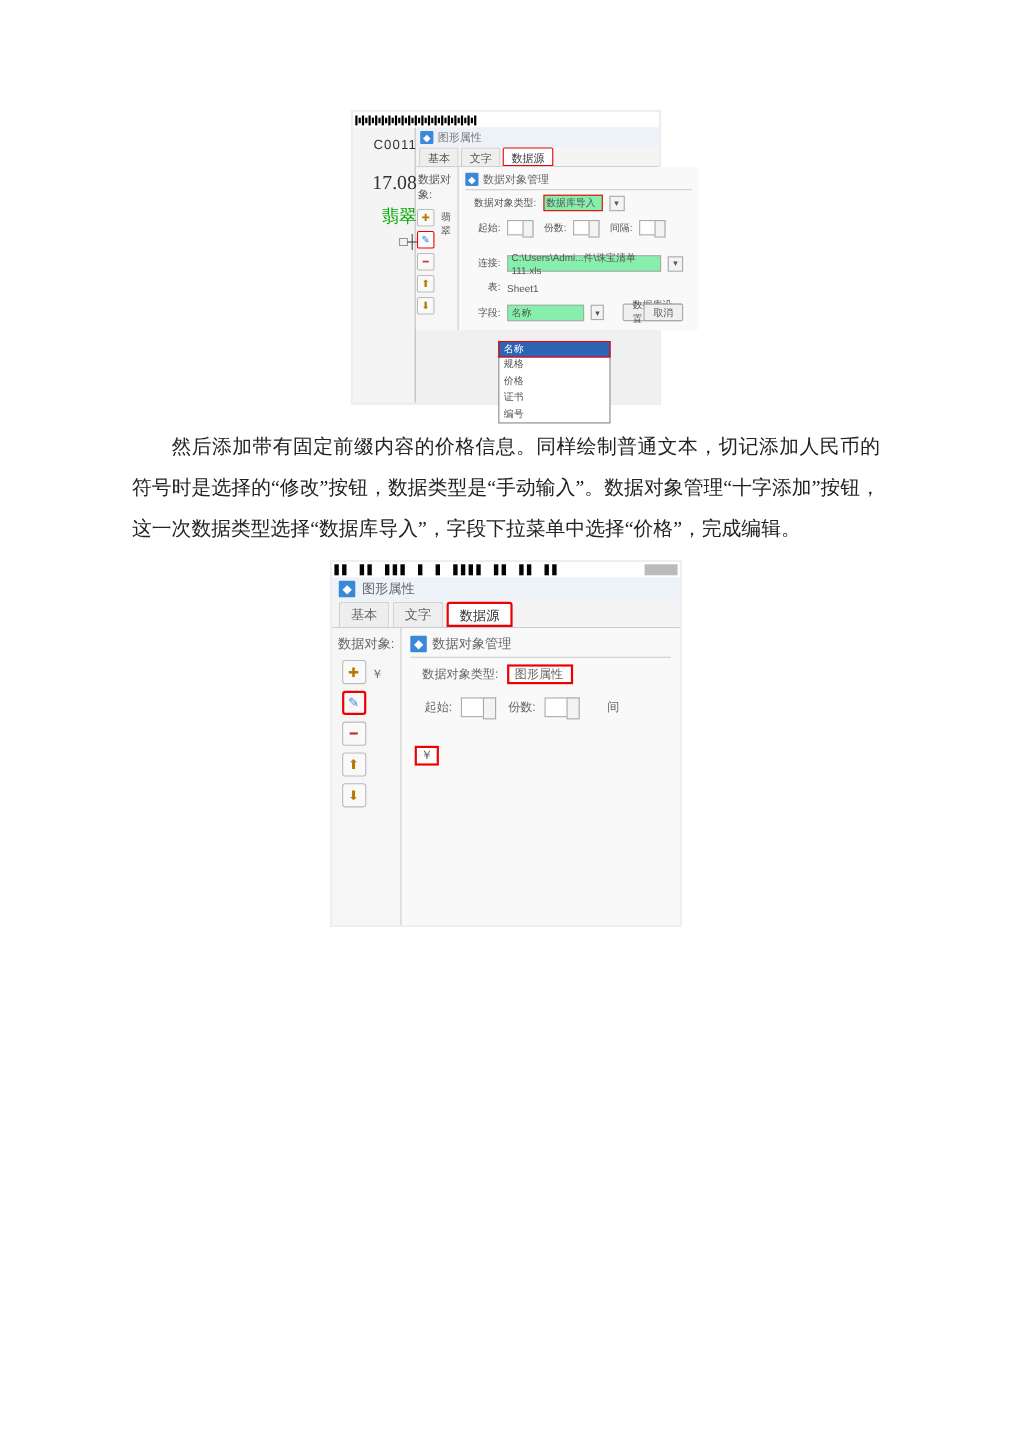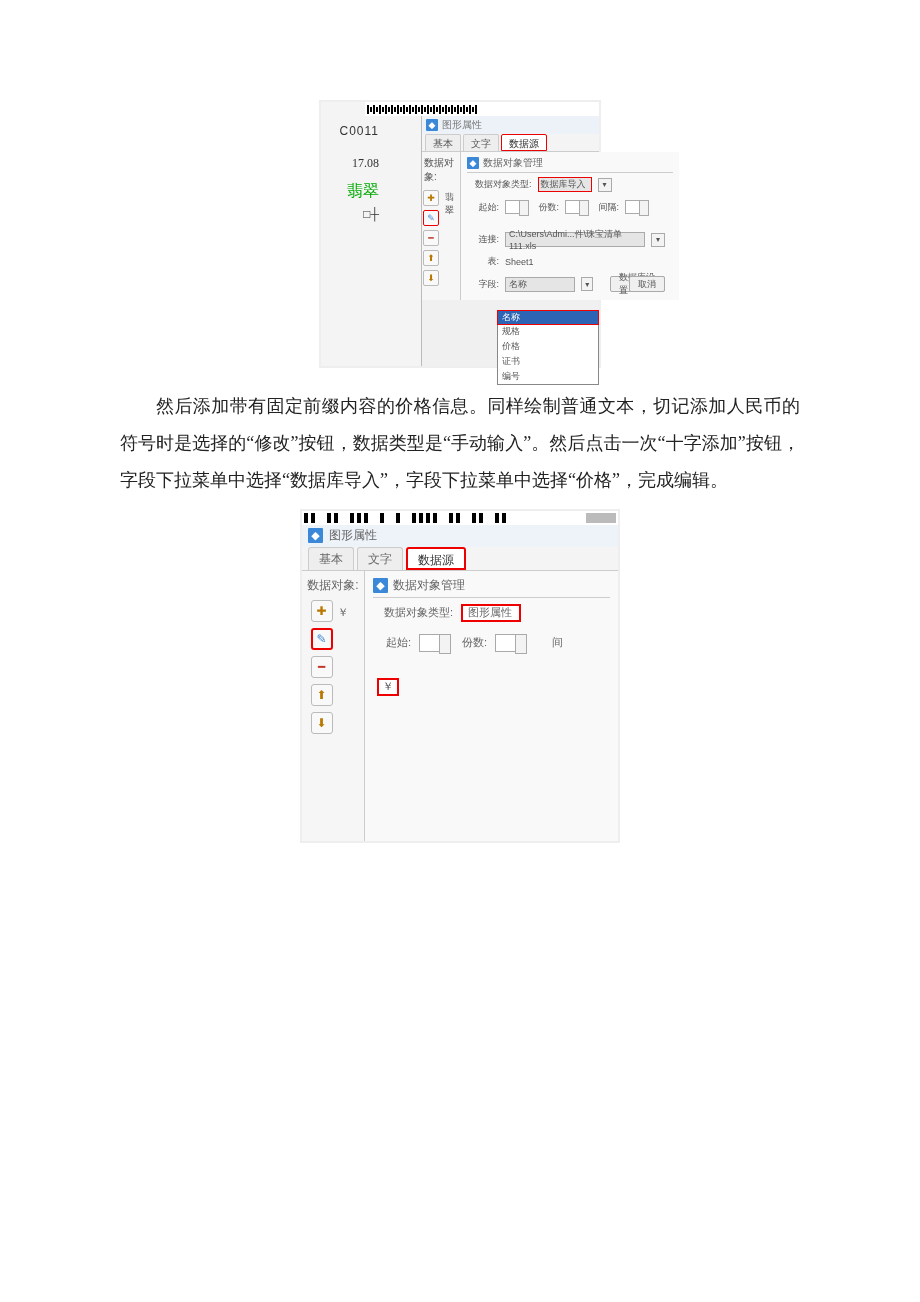--- a/index.html
+++ b/index.html
@@ -20,40 +20,39 @@
     color: #222;
   }
 
   
   .shot1 {
     width: 282px;
     background: #f4f4f4;
     position: relative;
     font-family: "Microsoft YaHei", Arial, sans-serif;
     border: 2px solid #eee;
-    padding-left: 44px;
   }
   .ruler {
     height: 14px;
     background: #fff;
     display: flex;
     align-items: center;
     overflow: hidden;
     gap: 1px;
     padding: 0 2px;
   }
   .ruler .tick { width:2px; height:9px; background:#000; }
   .ruler .tick.short{height:5px;}
   .shot1-left {
     position:absolute; left:0; top:14px; width:60px;
     font-size:12px; text-align:right; padding-right:2px;
     font-family: Arial, sans-serif; color:#333;
   }
   .shot1-left .code{ font-family:Arial; letter-spacing:1px; padding-top:8px;}
-  .shot1-left .num{ font-family:"Times New Roman"; font-size:12px; padding-top:18px;}
+  .shot1-left .num{ font-family:"Times New Roman"; font-size:18px; padding-top:18px;}
   .shot1-left .cj{ font-family:SimSun; font-size:16px; padding-top:10px; color:#0a0;}
   .shot1-left .hand{ padding-top:5px;}
 
   .panel1 {
     margin-left:56px; background:#f0f0f0; min-height:250px;
     border-left:1px solid #bbb;
   }
   .titlebar1{
     background:#edf2f9; height:18px; font-size:10px;
     color:#777; display:flex; align-items:center; gap:4px;
@@ -102,21 +101,21 @@
     border-bottom:1px solid #ccc; padding-bottom:2px;
   }
   .mgr1 .hdr .ico{
     width:12px;height:12px;background:#3b87d8;color:#fff;
     display:flex;align-items:center;justify-content:center;font-size:9px;border-radius:1px;
   }
   .formrow{ display:flex; align-items:center; font-size:9px; color:#555; gap:6px; padding:4px 8px;}
   .formrow .lbl{ min-width:52px; text-align:right;}
   .formrow .lbl.short{ min-width:24px;}
   .sel{
-    height:15px; border:1px solid #aaa; background:#e5e5e5;
+    height:15px; border:1px solid #aaa; background:#86efac;
     display:flex; align-items:center; padding:0 3px; font-size:9px;
   }
   .sel.red{ border:1.5px solid #e00; padding:0 2px;}
   .caret{
     width:14px;height:14px;border:1px solid #aaa;background:#f3f3f3;
     display:flex;align-items:center;justify-content:center;font-size:8px;color:#555;
   }
   .spin{
     width:24px;height:14px;border:1px solid #aaa;background:#fff;
     display:flex;align-items:center;justify-content:flex-end;
@@ -328,21 +327,21 @@
 
         <div style="position:absolute; right:14px; bottom:8px;">
           <span class="btn">取消</span>
         </div>
       </div>
     </div>
   </div>
 </div>
 </div>
 
-<p class="paragraph">然后添加带有固定前缀内容的价格信息。同样绘制普通文本，切记添加人民币的符号时是选择的“修改”按钮，数据类型是“手动输入”。然后点击一次“十字添加”按钮，字段下拉菜单中选择“数据库导入”，字段下拉菜单中选择“价格”，完成编辑。</p>
+<p class="paragraph">然后添加带有固定前缀内容的价格信息。同样绘制普通文本，切记添加人民币的符号时是选择的“修改”按钮，数据类型是“手动输入”。数据对象管理“十字添加”按钮，这一次数据类型选择“数据库导入”，字段下拉菜单中选择“价格”，完成编辑。</p>
 
 <div class="figure-wrap">
 <div class="shot2">
   <div class="ruler2">
     <span class="blk"></span>
         <span class="blk"></span>
         <span class="gap"></span>
         <span class="blk"></span>
         <span class="blk"></span>
         <span class="gap"></span>

